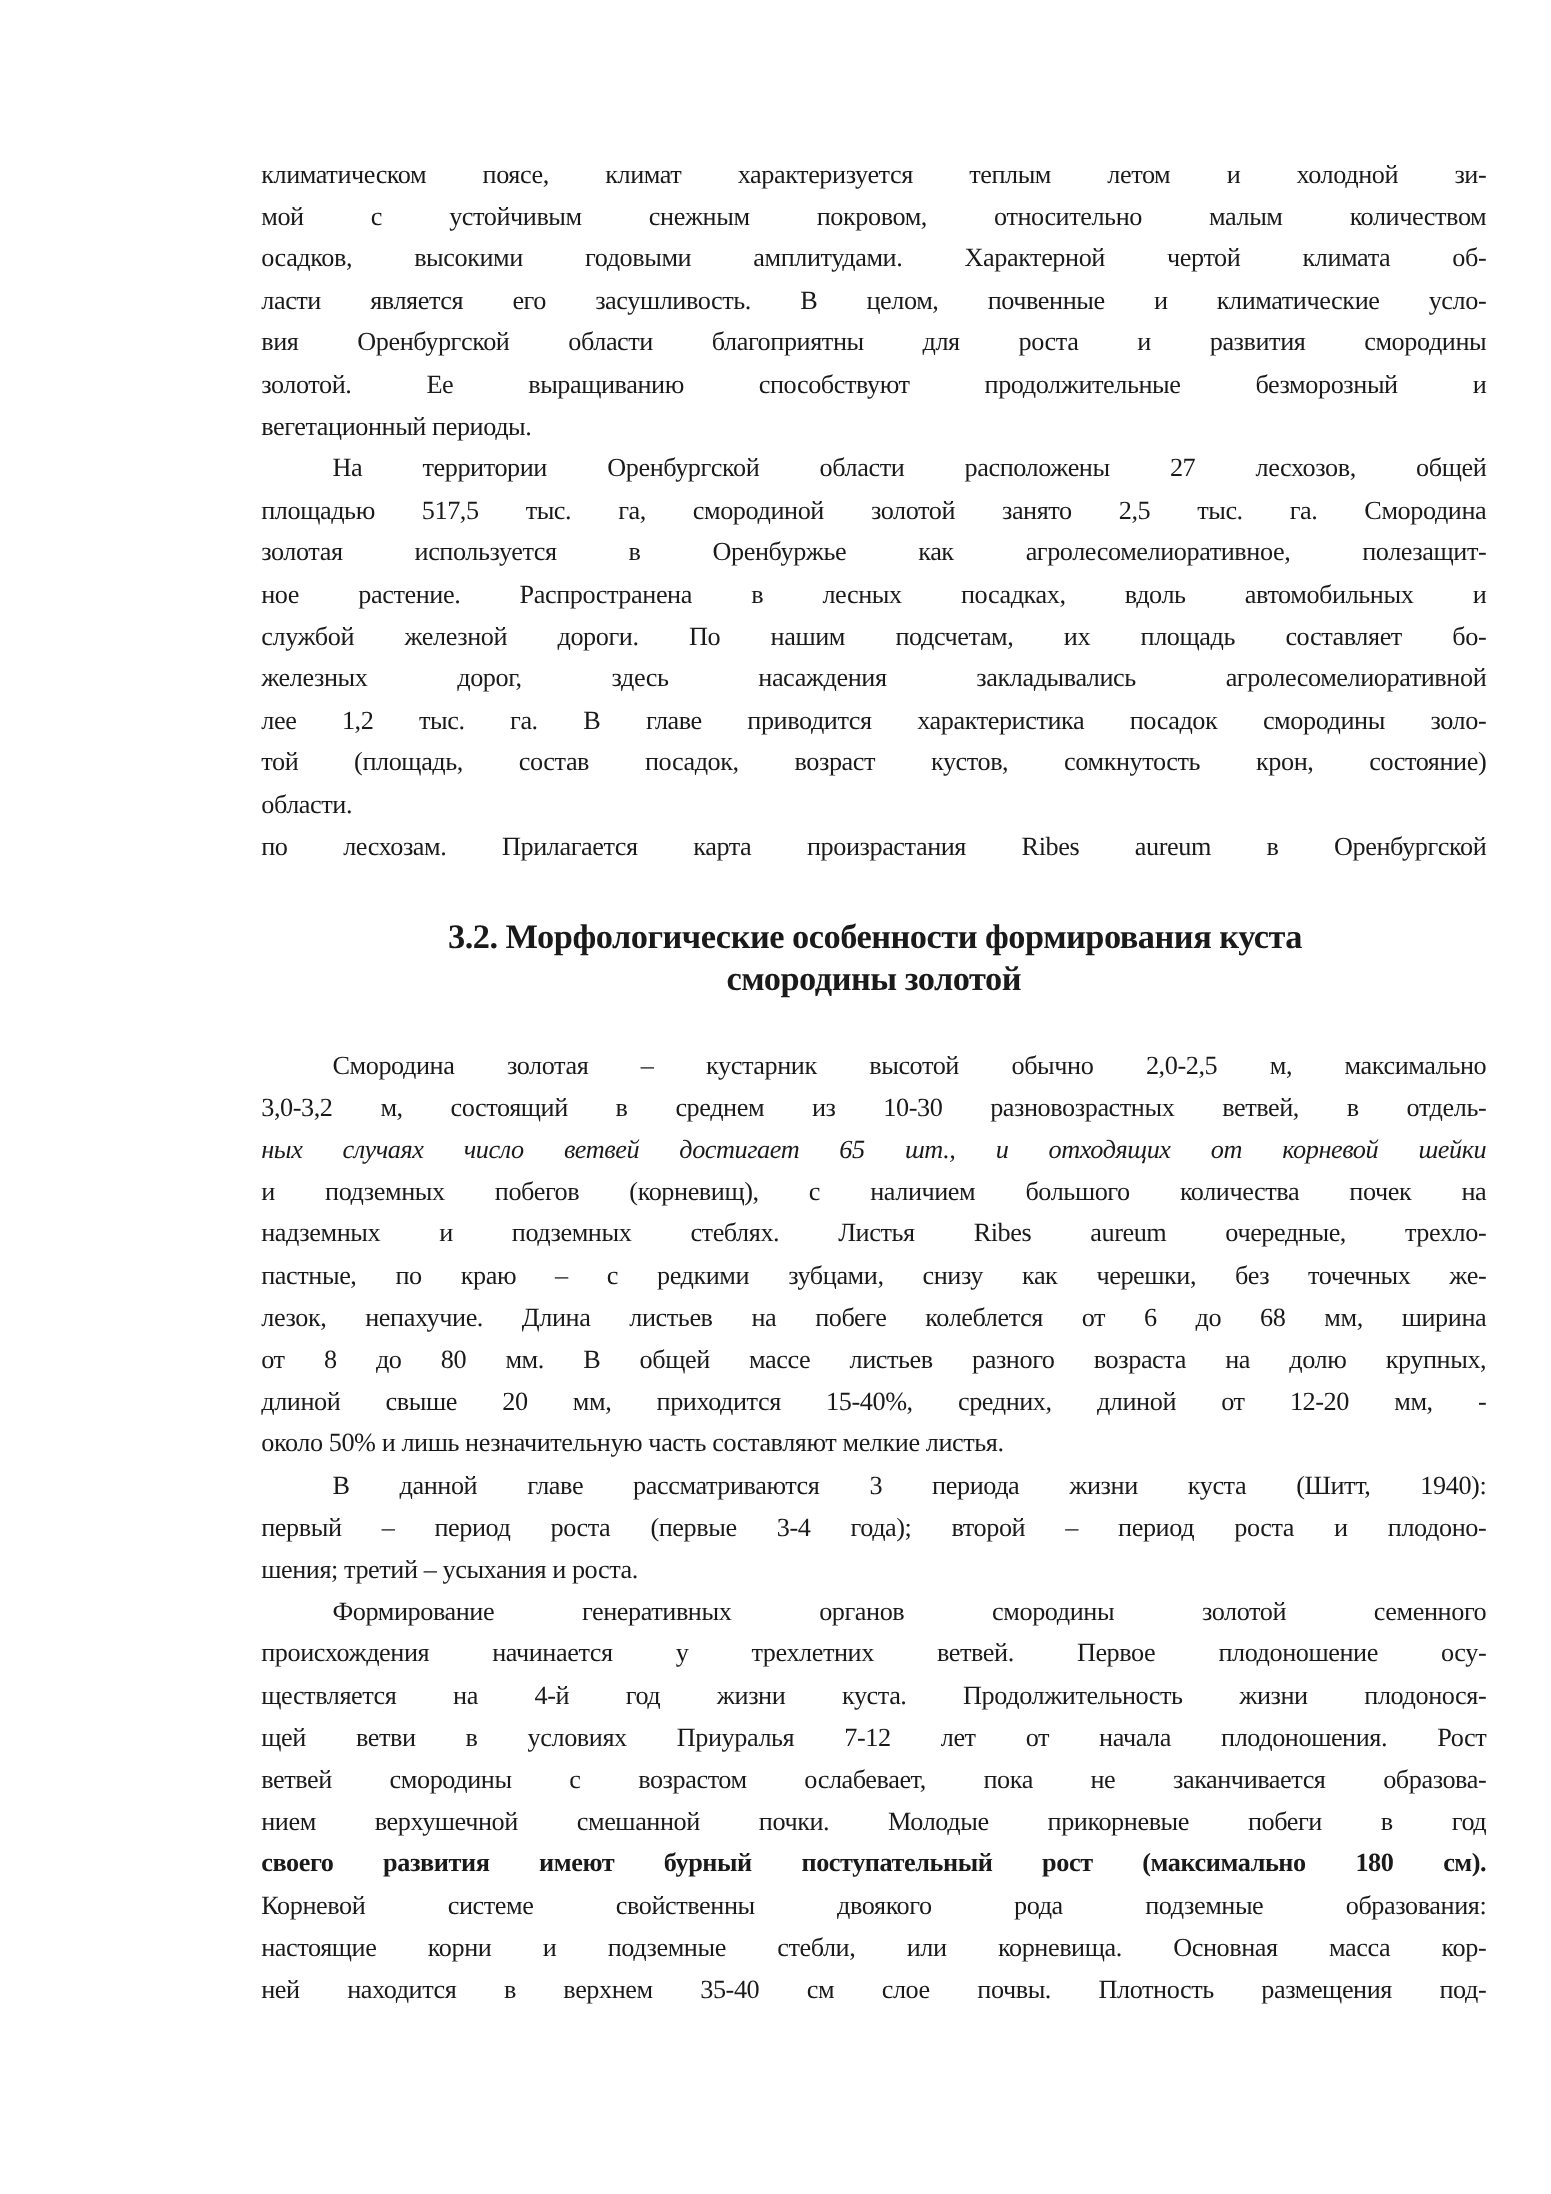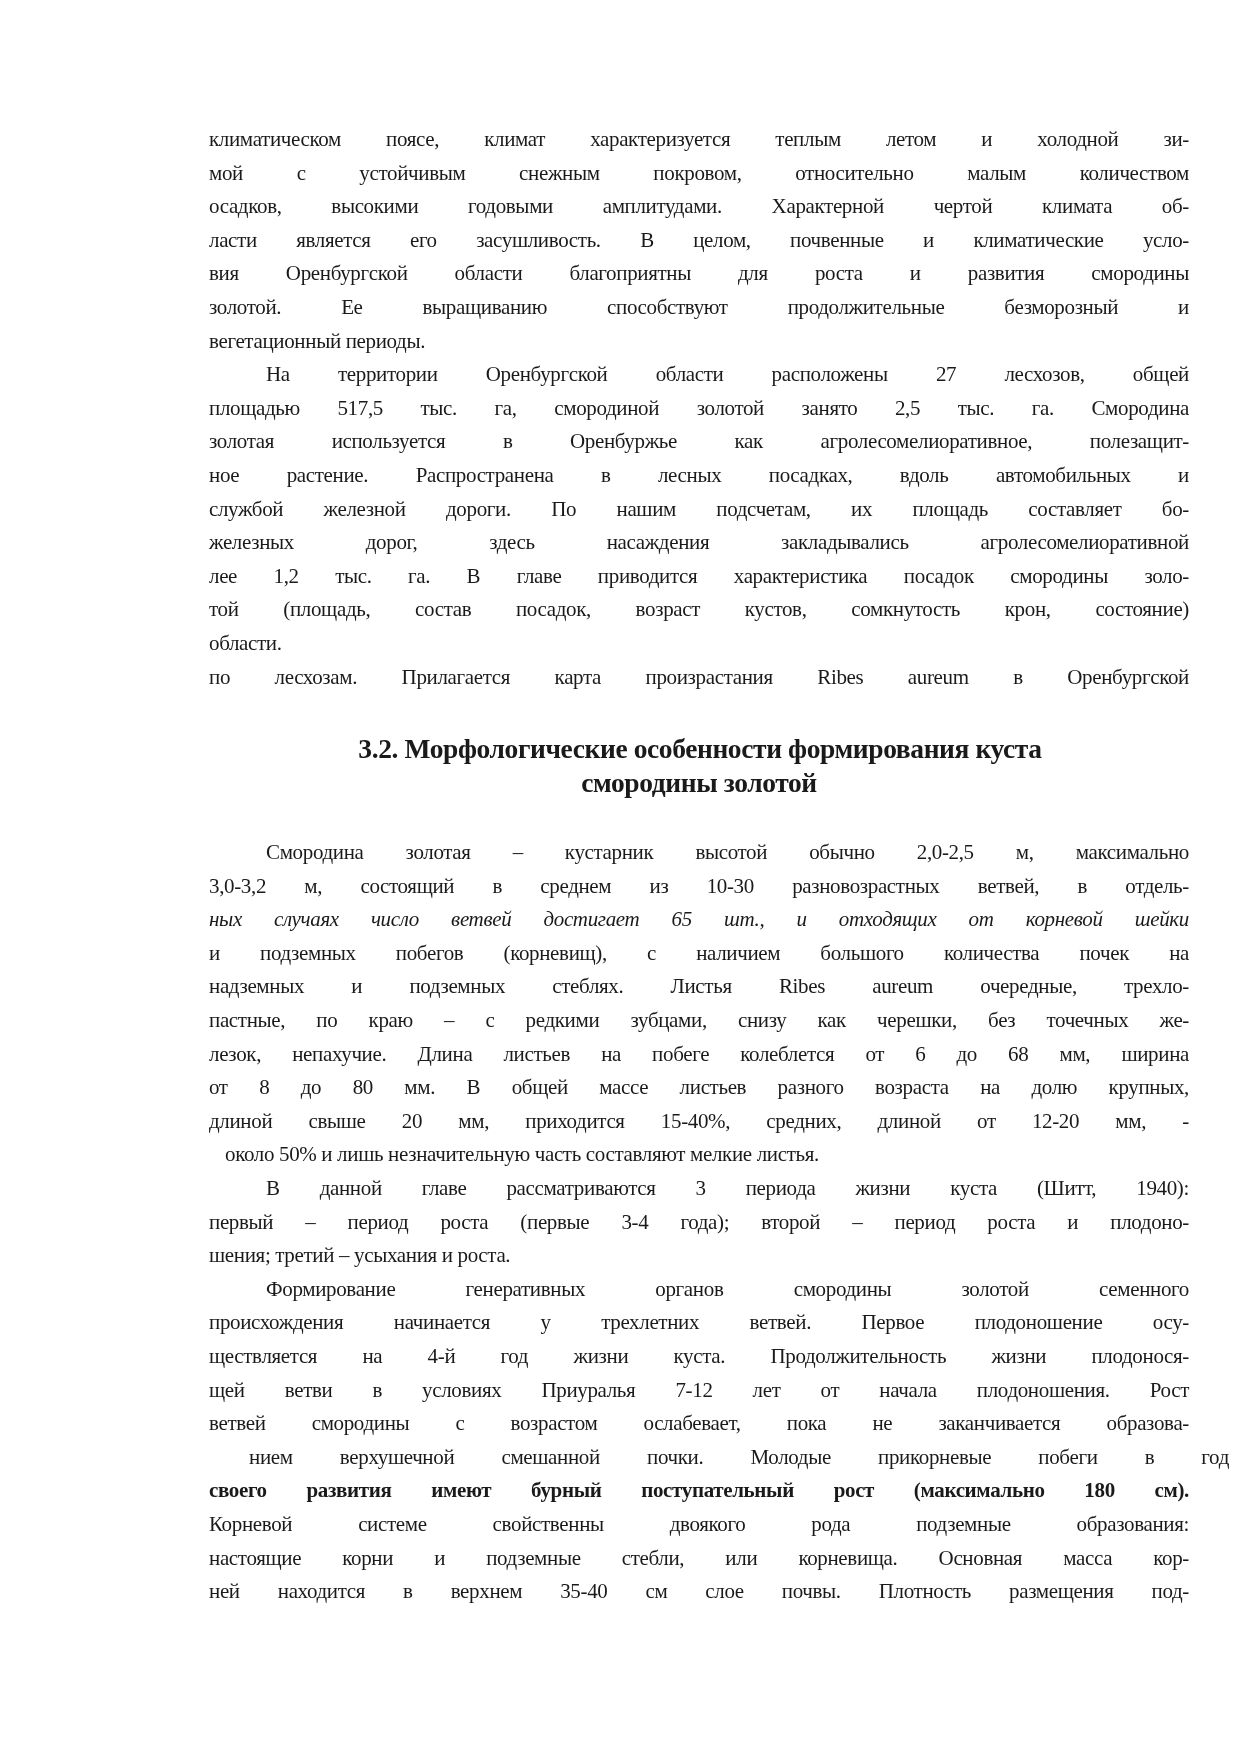--- a/index.html
+++ b/index.html
@@ -106,34 +106,34 @@
       <p class="para">
         <span class="line indent" style="white-space: nowrap; width: 980px; box-sizing: border-box;">Смородина золотая – кустарник высотой обычно 2,0-2,5 м, максимально</span>
         <span class="line" style="white-space: nowrap; width: 980px; box-sizing: border-box;">3,0-3,2 м, состоящий в среднем из 10-30 разновозрастных ветвей, в отдель-</span>
         <span class="line" style="white-space: nowrap; width: 980px; box-sizing: border-box; font-style: italic;">ных случаях число ветвей достигает 65 шт., и отходящих от корневой шейки</span>
         <span class="line" style="white-space: nowrap; width: 980px; box-sizing: border-box;">и подземных побегов (корневищ), с наличием большого количества почек на</span>
         <span class="line" style="white-space: nowrap; width: 980px; box-sizing: border-box;">надземных и подземных стеблях. Листья Ribes aureum очередные, трехло-</span>
         <span class="line" style="white-space: nowrap; width: 980px; box-sizing: border-box;">пастные, по краю – с редкими зубцами, снизу как черешки, без точечных же-</span>
         <span class="line" style="white-space: nowrap; width: 980px; box-sizing: border-box;">лезок, непахучие. Длина листьев на  побеге колеблется от 6 до 68 мм, ширина</span>
         <span class="line" style="white-space: nowrap; width: 980px; box-sizing: border-box;">от 8 до 80 мм. В общей массе листьев разного возраста на долю крупных,</span>
         <span class="line" style="white-space: nowrap; width: 980px; box-sizing: border-box;">длиной свыше 20 мм, приходится 15-40%, средних, длиной от 12-20 мм, -</span>
-        <span class="line last" style="white-space: nowrap; width: 980px; box-sizing: border-box; margin-left: 16px;">около 50% и лишь незначительную часть составляют мелкие листья.</span>
+        <span class="line last" style="white-space: nowrap; width: 980px; box-sizing: border-box;">около 50% и лишь незначительную часть составляют мелкие листья.</span>
       </p>
       <p class="para">
         <span class="line indent" style="white-space: nowrap; width: 980px; box-sizing: border-box;">В данной главе рассматриваются 3 периода жизни куста (Шитт, 1940):</span>
         <span class="line" style="white-space: nowrap; width: 980px; box-sizing: border-box;">первый – период роста (первые 3-4 года); второй – период роста и плодоно-</span>
         <span class="line last" style="white-space: nowrap; width: 980px; box-sizing: border-box;">шения; третий – усыхания и роста.</span>
       </p>
       <p class="para">
         <span class="line indent" style="white-space: nowrap; width: 980px; box-sizing: border-box;">Формирование генеративных органов смородины золотой семенного</span>
         <span class="line" style="white-space: nowrap; width: 980px; box-sizing: border-box;">происхождения начинается у трехлетних ветвей. Первое плодоношение осу-</span>
         <span class="line" style="white-space: nowrap; width: 980px; box-sizing: border-box;">ществляется на 4-й год жизни куста. Продолжительность жизни плодонося-</span>
         <span class="line" style="white-space: nowrap; width: 980px; box-sizing: border-box;">щей ветви в условиях Приуралья 7-12  лет от начала плодоношения. Рост</span>
         <span class="line" style="white-space: nowrap; width: 980px; box-sizing: border-box;">ветвей смородины с возрастом ослабевает, пока не заканчивается образова-</span>
-        <span class="line" style="white-space: nowrap; width: 980px; box-sizing: border-box; margin-left: 40px;">нием верхушечной смешанной почки. Молодые прикорневые побеги в год</span>
+        <span class="line" style="white-space: nowrap; width: 980px; box-sizing: border-box;">нием верхушечной смешанной почки. Молодые прикорневые побеги в год</span>
         <span class="line" style="white-space: nowrap; width: 980px; box-sizing: border-box; font-weight: bold;">своего развития имеют бурный поступательный рост (максимально 180 см).</span>
         <span class="line" style="white-space: nowrap; width: 980px; box-sizing: border-box;">Корневой системе свойственны двоякого рода подземные образования:</span>
         <span class="line" style="white-space: nowrap; width: 980px; box-sizing: border-box;">настоящие корни и подземные стебли, или корневища. Основная масса кор-</span>
         <span class="line" style="white-space: nowrap; width: 980px; box-sizing: border-box;">ней находится в верхнем 35-40 см слое почвы. Плотность размещения под-</span>
       </p>
     </div>
 </div>
 
 <div class="page-number">10</div>
 

